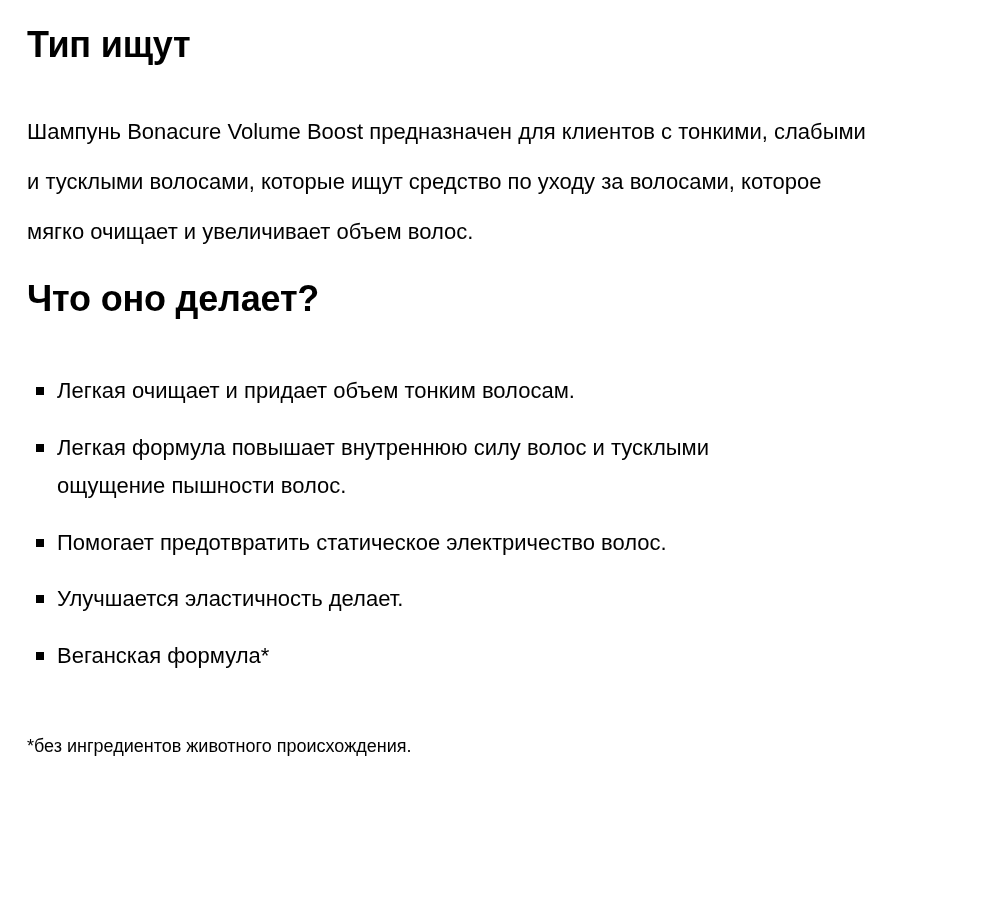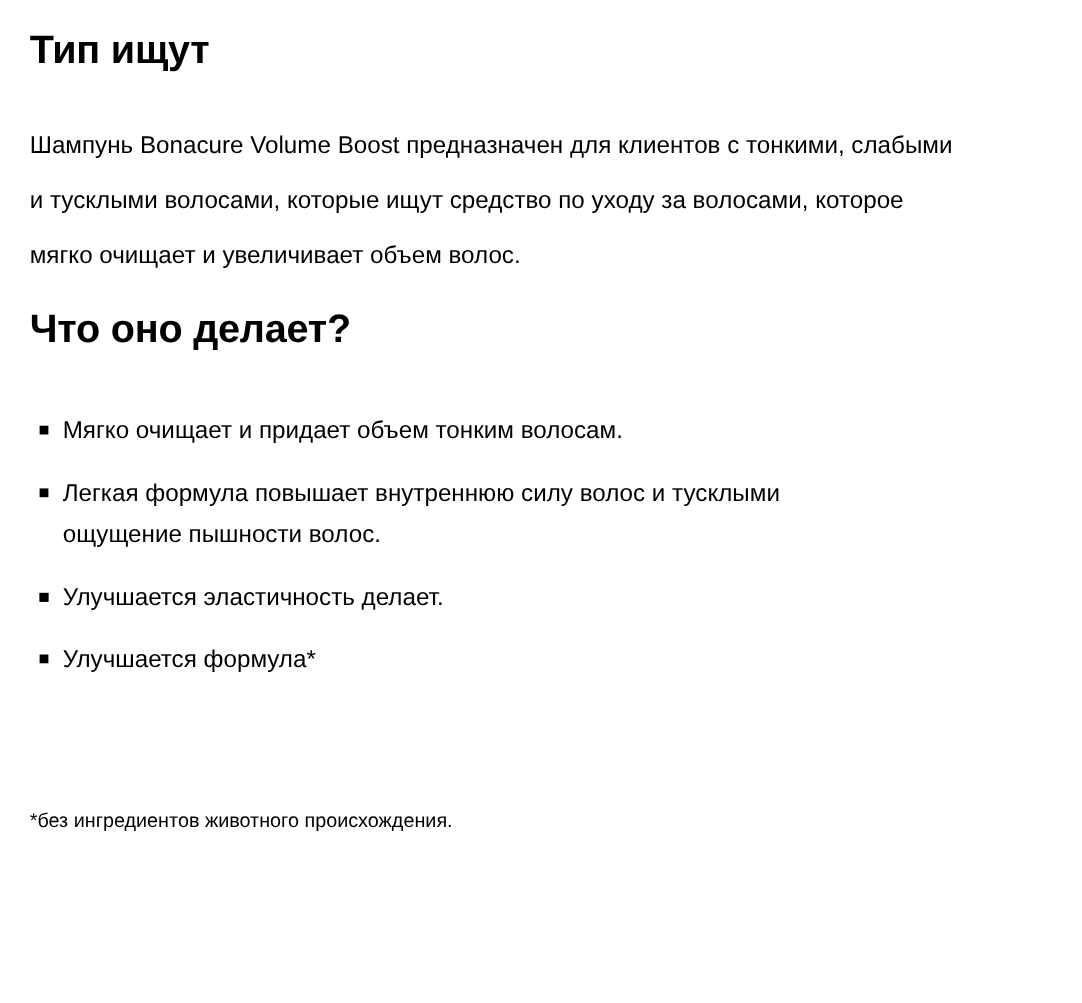--- a/index.html
+++ b/index.html
@@ -92,34 +92,35 @@
 
   <h1 class="section-title">Тип ищут</h1>
 
   <p class="intro">Шампунь Bonacure Volume Boost предназначен для клиентов с тонкими, слабыми и тусклыми волосами, которые ищут средство по уходу за волосами, которое мягко очищает и увеличивает объем волос.</p>
 
   <h2 class="section-title-2">Что оно делает?</h2>
 
   <ul class="benefits">
     <li>
       <span class="bullet"></span>
-      <span>Мягко очищает и придает объем тонким волосам.</span>
+      <span>Легкая очищает и придает объем тонким волосам.</span>
     </li>
     <li style="width:760px;">
       <span class="bullet"></span>
       <span>Легкая формула повышает внутреннюю силу волос и тусклыми ощущение пышности волос.</span>
     </li>
     <li>
       <span class="bullet"></span>
+      <span>Помогает предотвратить статическое электричество волос.</span>
     </li>
     <li>
       <span class="bullet"></span>
       <span>Улучшается эластичность делает.</span>
     </li>
     <li>
       <span class="bullet"></span>
-      <span>Улучшается формула*</span>
+      <span>Веганская формула*</span>
     </li>
   </ul>
 
   <p class="footnote">*без ингредиентов животного происхождения.</p>
 
 </div>
 
 </body></html>

